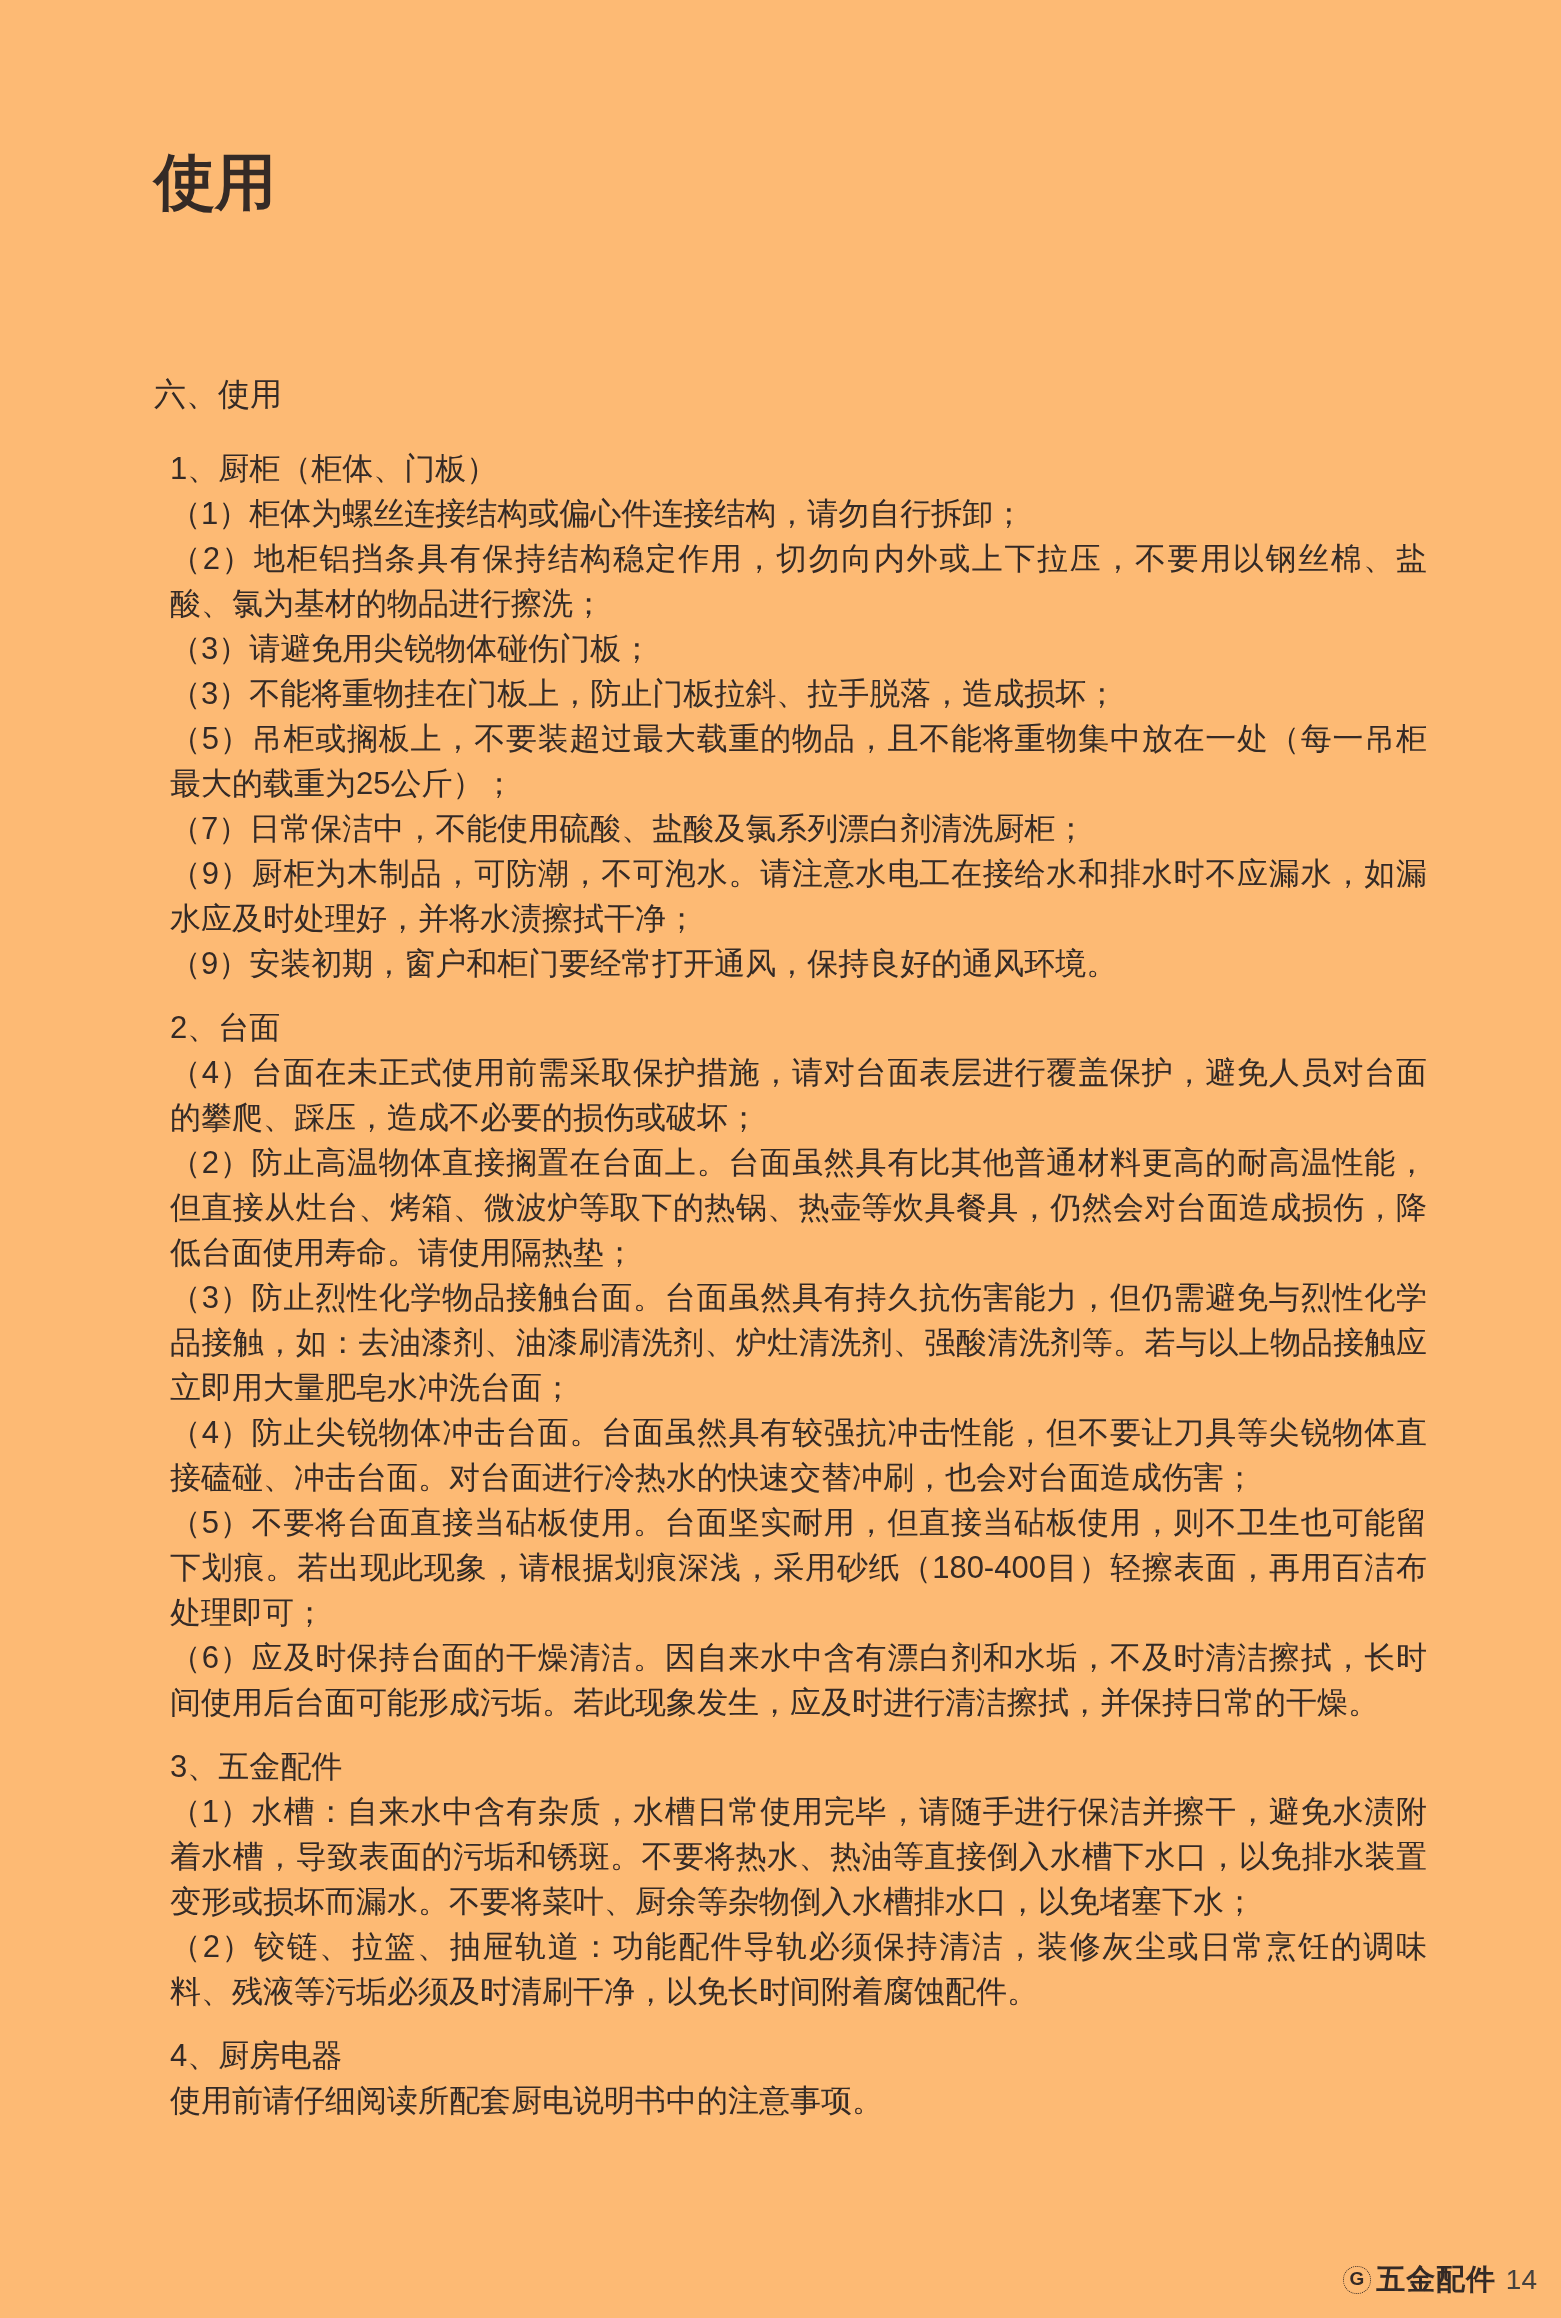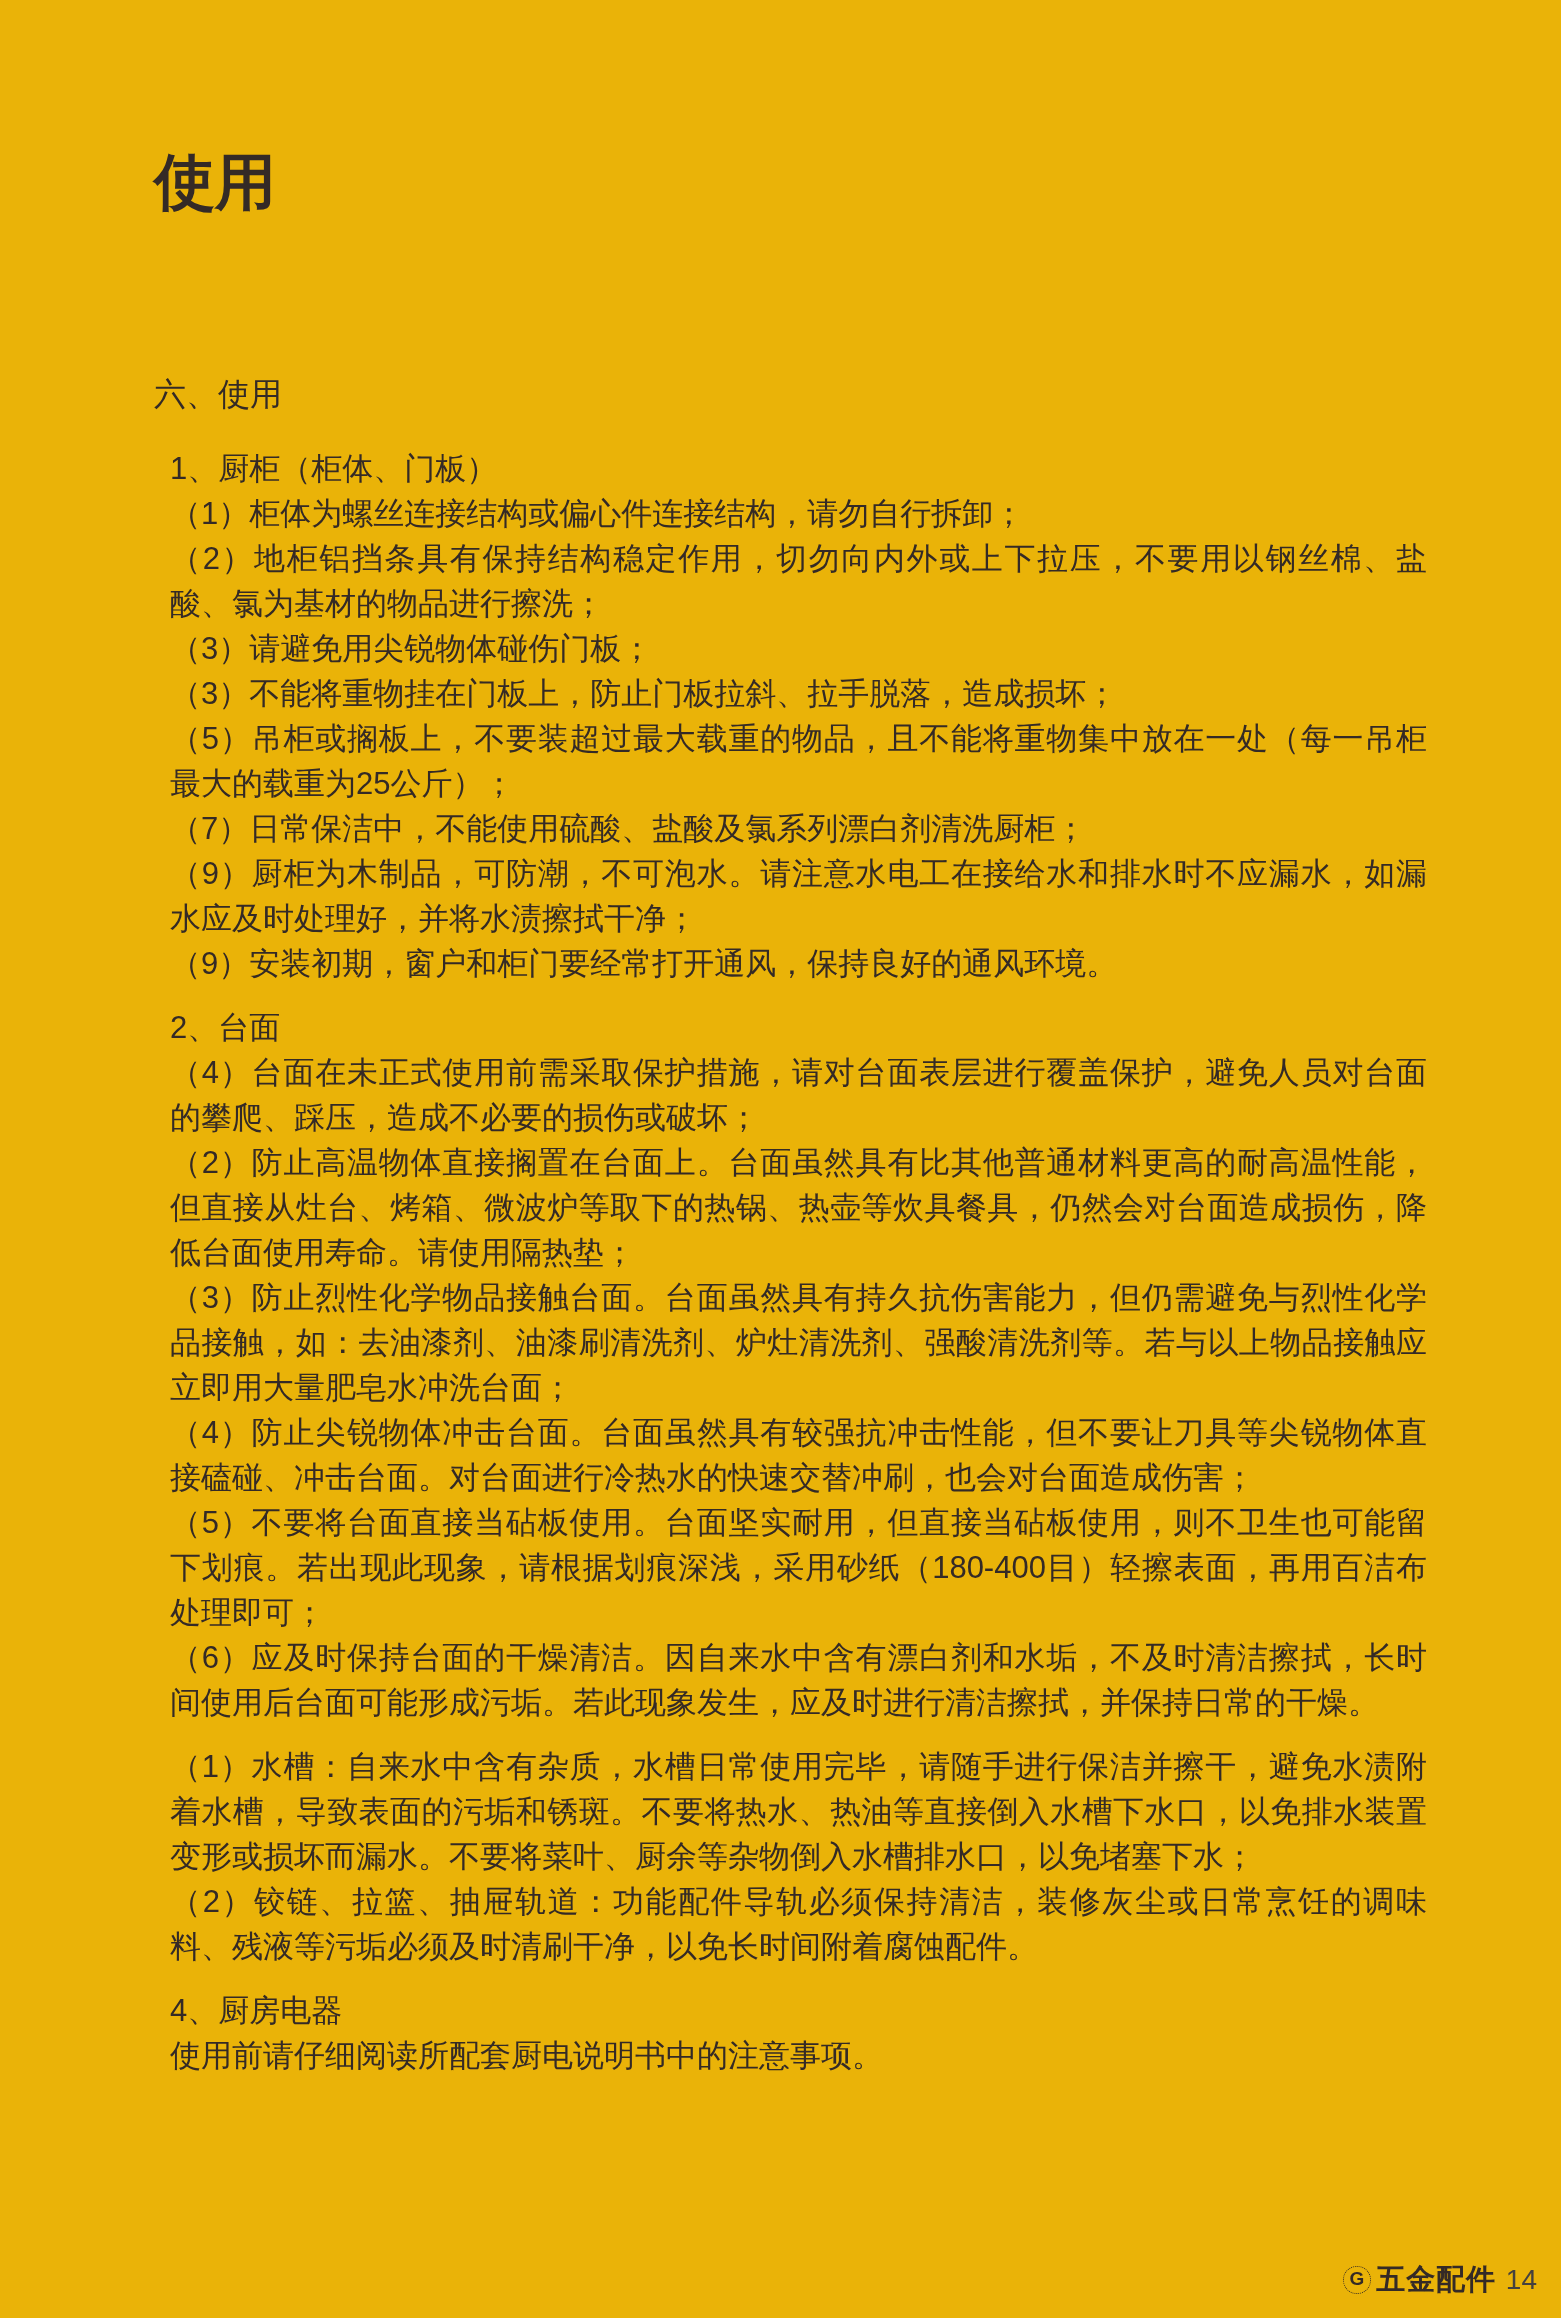--- a/index.html
+++ b/index.html
@@ -4,21 +4,21 @@
 <style>
   html, body {
     margin: 0;
     padding: 0;
     background: #ffffff;
   }
   .page {
     position: relative;
     width: 1561px;
     height: 2319px;
-    background: #eab308;
+    background: #fdba74;
     color: #342a26;
     font-family: "Liberation Sans", sans-serif;
     box-sizing: border-box;
     padding: 0 118px 0 154px;
     overflow: hidden;
   }
   .doc-title {
     margin: 0;
     padding-top: 150px;
     font-size: 61px;
@@ -117,20 +117,21 @@
       <p class="group-heading">2、台面</p>
       <p class="item">（4）台面在未正式使用前需采取保护措施，请对台面表层进行覆盖保护，避免人员对台面的攀爬、踩压，造成不必要的损伤或破坏；</p>
       <p class="item">（2）防止高温物体直接搁置在台面上。台面虽然具有比其他普通材料更高的耐高温性能，但直接从灶台、烤箱、微波炉等取下的热锅、热壶等炊具餐具，仍然会对台面造成损伤，降低台面使用寿命。请使用隔热垫；</p>
       <p class="item">（3）防止烈性化学物品接触台面。台面虽然具有持久抗伤害能力，但仍需避免与烈性化学品接触，如：去油漆剂、油漆刷清洗剂、炉灶清洗剂、强酸清洗剂等。若与以上物品接触应立即用大量肥皂水冲洗台面；</p>
       <p class="item">（4）防止尖锐物体冲击台面。台面虽然具有较强抗冲击性能，但不要让刀具等尖锐物体直接磕碰、冲击台面。对台面进行冷热水的快速交替冲刷，也会对台面造成伤害；</p>
       <p class="item">（5）不要将台面直接当砧板使用。台面坚实耐用，但直接当砧板使用，则不卫生也可能留下划痕。若出现此现象，请根据划痕深浅，采用砂纸（180-400目）轻擦表面，再用百洁布处理即可；</p>
       <p class="item">（6）应及时保持台面的干燥清洁。因自来水中含有漂白剂和水垢，不及时清洁擦拭，长时间使用后台面可能形成污垢。若此现象发生，应及时进行清洁擦拭，并保持日常的干燥。</p>
     </section>
 
     <section class="group">
+      <p class="group-heading">3、五金配件</p>
       <p class="item">（1）水槽：自来水中含有杂质，水槽日常使用完毕，请随手进行保洁并擦干，避免水渍附着水槽，导致表面的污垢和锈斑。不要将热水、热油等直接倒入水槽下水口，以免排水装置变形或损坏而漏水。不要将菜叶、厨余等杂物倒入水槽排水口，以免堵塞下水；</p>
       <p class="item">（2）铰链、拉篮、抽屉轨道：功能配件导轨必须保持清洁，装修灰尘或日常烹饪的调味料、残液等污垢必须及时清刷干净，以免长时间附着腐蚀配件。</p>
     </section>
 
     <section class="group">
       <p class="group-heading">4、厨房电器</p>
       <p class="item">使用前请仔细阅读所配套厨电说明书中的注意事项。</p>
     </section>
 
   </div>

